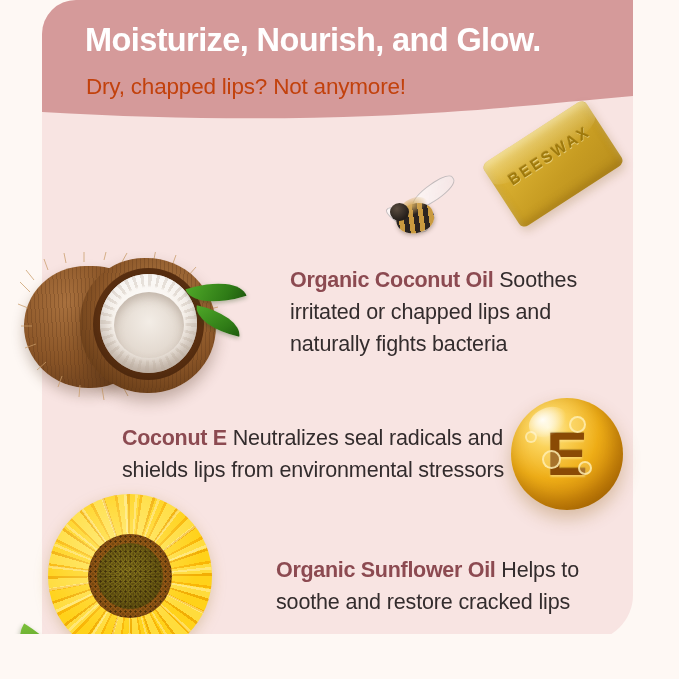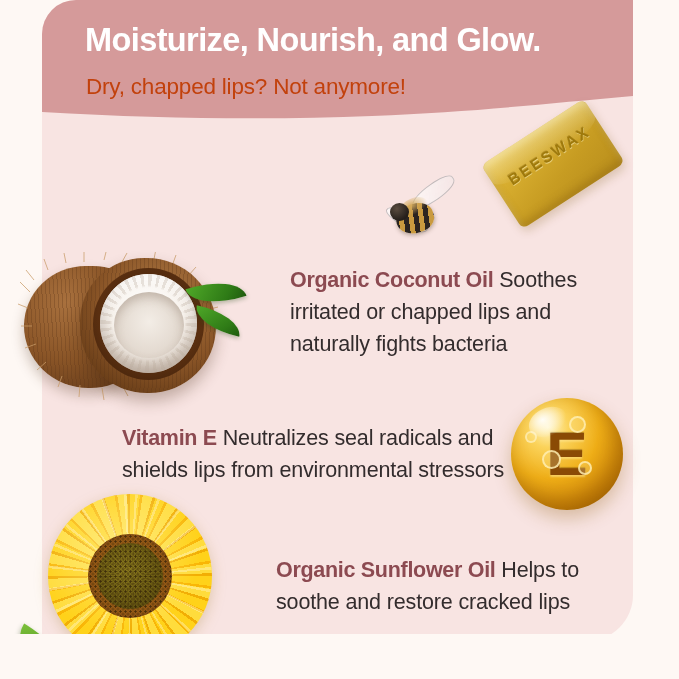--- a/index.html
+++ b/index.html
@@ -272,21 +272,21 @@
       </div>
     </div>
 
 
     <div class="block blk-coconut">
       <b>Organic Coconut Oil</b>
       <span> Soothes irritated or chapped lips and naturally fights bacteria</span>
     </div>
 
     <div class="block blk-vitamine">
-      <b>Vitamin E</b>
+      <b>Coconut E</b>
       <span> Neutralizes seal radicals and shields lips from environmental stressors</span>
     </div>
 
     <div class="block blk-sunflower">
       <b>Organic Sunflower Oil</b>
       <span> Helps to soothe and restore cracked lips</span>
     </div>
 
   </div>
 

